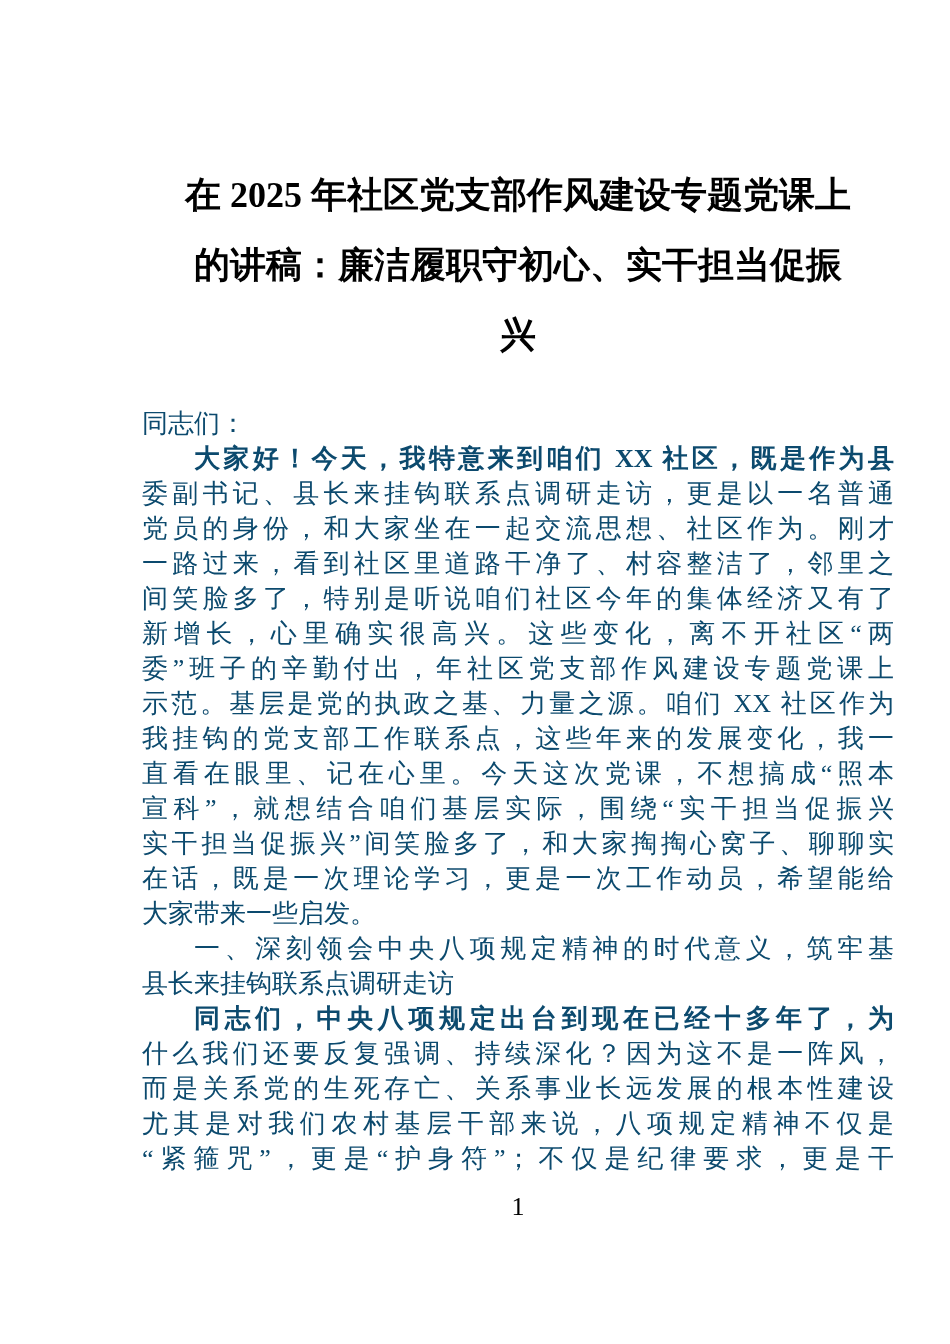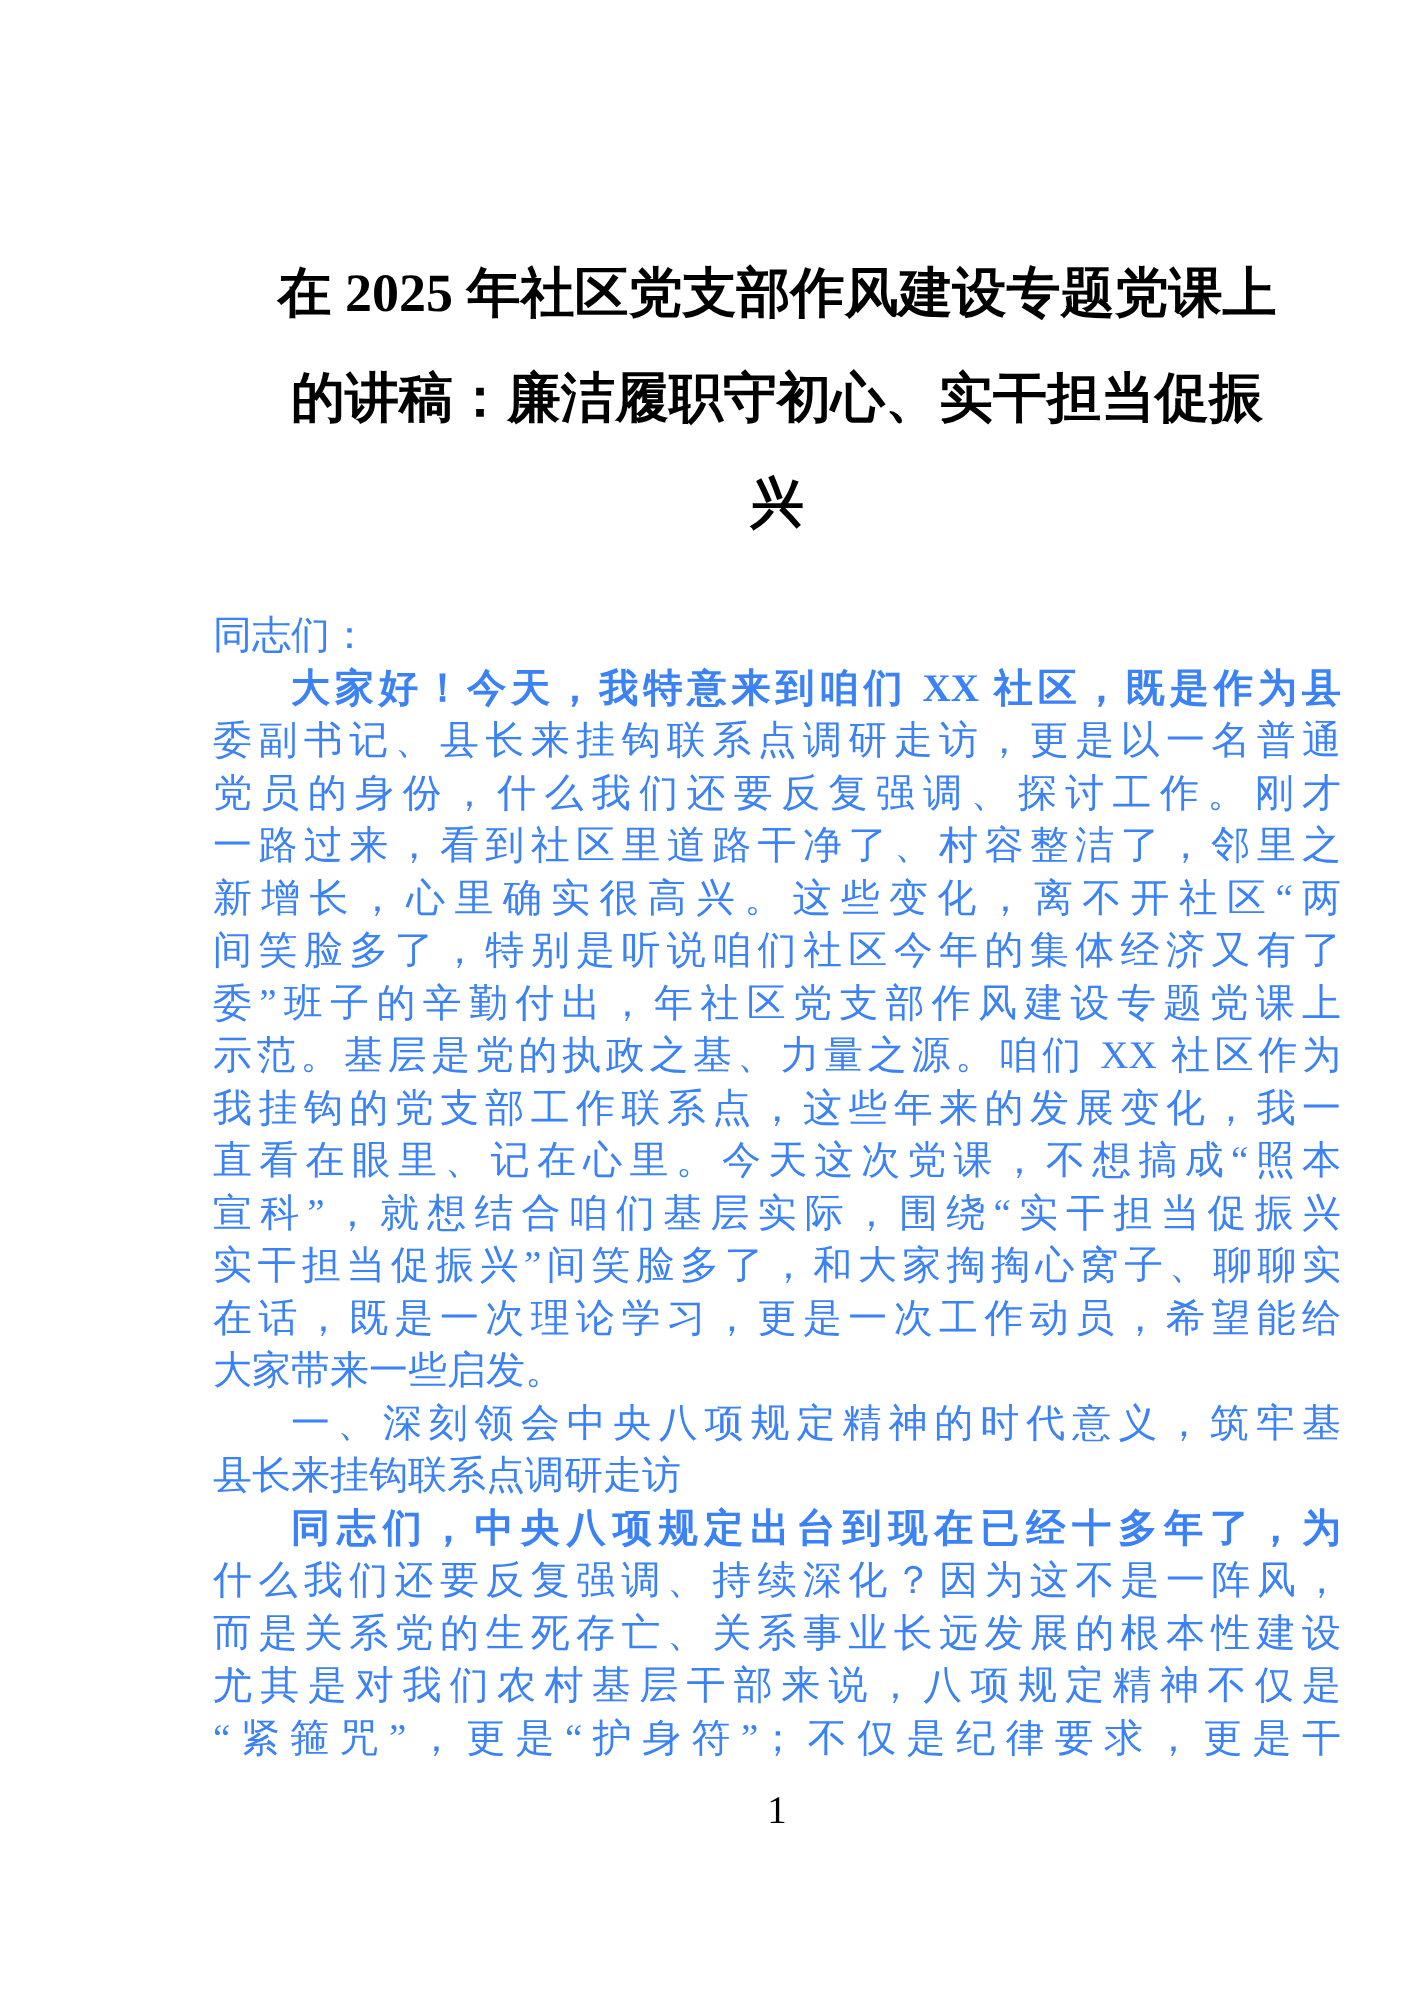--- a/index.html
+++ b/index.html
@@ -26,21 +26,21 @@
     font-weight: bold;
     text-align: center;
     color: #000000;
     white-space: nowrap;
   }
   .doc-body {
     margin-top: 36px;
     font-family: "Liberation Serif", serif;
     font-size: 26px;
     line-height: 35px;
-    color: #3b82f6;
+    color: #0c4a6e;
   }
   .line {
     height: 35px;
     overflow: hidden;
     text-align: justify;
     text-align-last: justify;
     text-justify: inter-ideograph;
   }
   .line.endline {
     text-align-last: left;
@@ -68,24 +68,24 @@
   <div class="content">
     <h1 class="doc-title">
       <div class="title-line">在 2025 年社区党支部作风建设专题党课上</div>
       <div class="title-line">的讲稿：廉洁履职守初心、实干担当促振</div>
       <div class="title-line">兴</div>
     </h1>
     <div class="doc-body" id="doc-body">
         <div class="line endline">同志们：</div>
         <div class="line indent">大家好！今天，我特意来到咱们 XX 社区，既是作为县</div>
         <div class="line">委副书记、县长来挂钩联系点调研走访，更是以一名普通</div>
-        <div class="line">党员的身份，什么我们还要反复强调、探讨工作。刚才</div>
+        <div class="line">党员的身份，和大家坐在一起交流思想、社区作为。刚才</div>
         <div class="line">一路过来，看到社区里道路干净了、村容整洁了，邻里之</div>
+        <div class="line">间笑脸多了，特别是听说咱们社区今年的集体经济又有了</div>
         <div class="line">新增长，心里确实很高兴。这些变化，离不开社区“两</div>
-        <div class="line">间笑脸多了，特别是听说咱们社区今年的集体经济又有了</div>
         <div class="line">委”班子的辛勤付出，年社区党支部作风建设专题党课上</div>
         <div class="line">示范。基层是党的执政之基、力量之源。咱们 XX 社区作为</div>
         <div class="line">我挂钩的党支部工作联系点，这些年来的发展变化，我一</div>
         <div class="line">直看在眼里、记在心里。今天这次党课，不想搞成“照本</div>
         <div class="line">宣科”，就想结合咱们基层实际，围绕“实干担当促振兴</div>
         <div class="line">实干担当促振兴”间笑脸多了，和大家掏掏心窝子、聊聊实</div>
         <div class="line">在话，既是一次理论学习，更是一次工作动员，希望能给</div>
         <div class="line endline">大家带来一些启发。</div>
         <div class="line bold indent">一、深刻领会中央八项规定精神的时代意义，筑牢基</div>
         <div class="line bold endline">县长来挂钩联系点调研走访</div>

